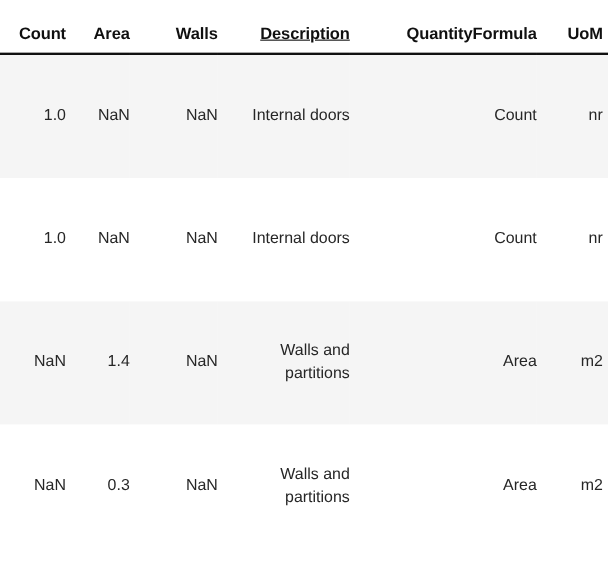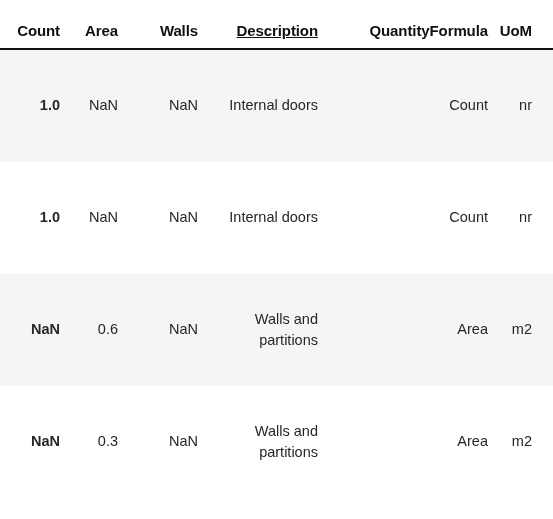--- a/index.html
+++ b/index.html
@@ -62,28 +62,28 @@
   .w-count   { width: 60px;  }
   .w-area    { width: 58px;  }
   .w-volume  { width: 80px;  }
   .w-desc    { width: 120px; }
   .w-qf      { width: 170px; }
   .w-uom     { width: 65px;  }
 
   
   #df-table th:last-child,
   #df-table td:last-child {
-    padding-right: 21px;
+    padding-right: 5px;
   }
   #df-table th.col-qf,
   #df-table td.col-qf {
     padding-right: 0px;
   }
 
-  .pad-first { padding-right: 0; font-weight: bold; }
+  .pad-first { padding-right: 0; }
 </style>
 </head>
 <body>
 
 <table id="df-table">
   <colgroup>
     <col class="w-count">
     <col class="w-area">
     <col class="w-volume">
     <col class="w-desc">
@@ -115,21 +115,21 @@
       <td class="col-count pad-first">1.0</td>
       <td class="col-area">NaN</td>
       <td class="col-volume">NaN</td>
       <td class="col-desc">Internal doors</td>
       <td class="col-qf">Count</td>
       <td class="col-uom">nr</td>
     </tr>
 
     <tr class="row-odd">
       <td class="col-count pad-first">NaN</td>
-      <td class="col-area">0.6</td>
+      <td class="col-area">1.4</td>
       <td class="col-volume">NaN</td>
       <td class="col-desc">Walls and partitions</td>
       <td class="col-qf">Area</td>
       <td class="col-uom">m2</td>
     </tr>
 
     <tr class="row-even">
       <td class="col-count pad-first">NaN</td>
       <td class="col-area">0.3</td>
       <td class="col-volume">NaN</td>

